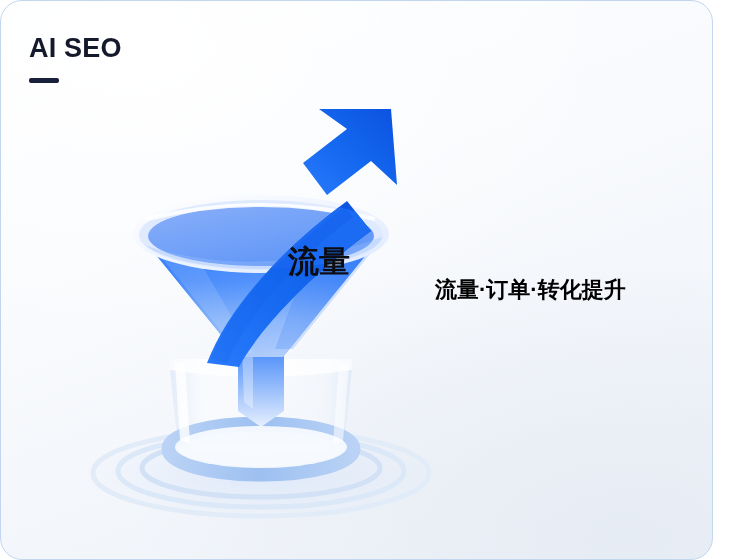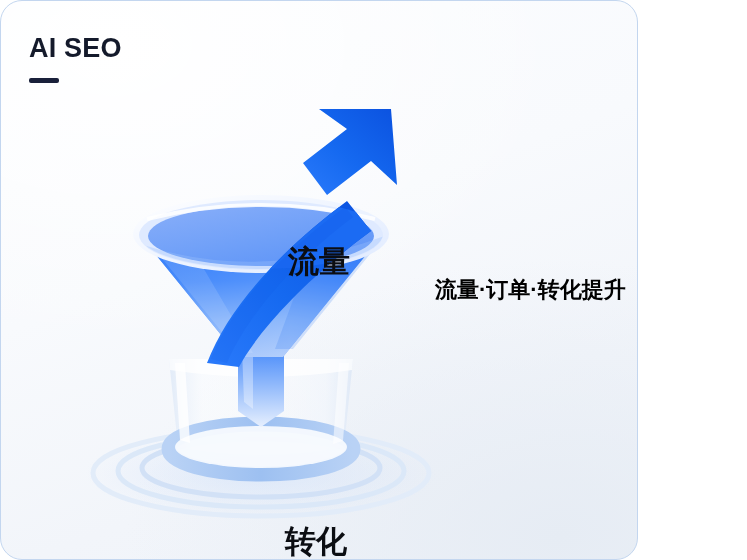--- a/index.html
+++ b/index.html
@@ -11,21 +11,21 @@
   body {
     width: 747px;
     height: 560px;
     overflow: hidden;
     font-family: "Liberation Sans", "DejaVu Sans", sans-serif;
   }
 
   
   .card {
     position: relative;
-    width: 638px;
+    width: 713px;
     height: 560px;
     box-sizing: border-box;
     border-radius: 22px;
     border: 1px solid #c3d6ef;
     overflow: hidden;
     background:
       radial-gradient(120% 90% at 18% 8%, #ffffff 0%, rgba(255,255,255,0) 60%),
       radial-gradient(110% 80% at 88% 96%, #e6ecf4 0%, rgba(230,236,244,0) 62%),
       linear-gradient(160deg, #fcfdff 0%, #f8fafd 42%, #f2f5fa 72%, #eef2f8 100%);
   }
@@ -235,16 +235,15 @@
         <path d="M 146 272
                  C 168 214 224 156 286 110
                  L 310 140
                  C 250 184 198 238 178 276 Z" fill="#1b6bf3"></path>
         <path d="M 150 268 C 172 212 226 158 284 116 L 292 126
                  C 236 168 186 224 166 272 Z" fill="#0b52e0" opacity="0.16"></path>
       </g>
     </svg>
 
     <div class="art-label label-traffic">流量</div>
-    <div class="art-label label-convert">转化</div>
   </div>
 
 </div>
 
 </body></html>

